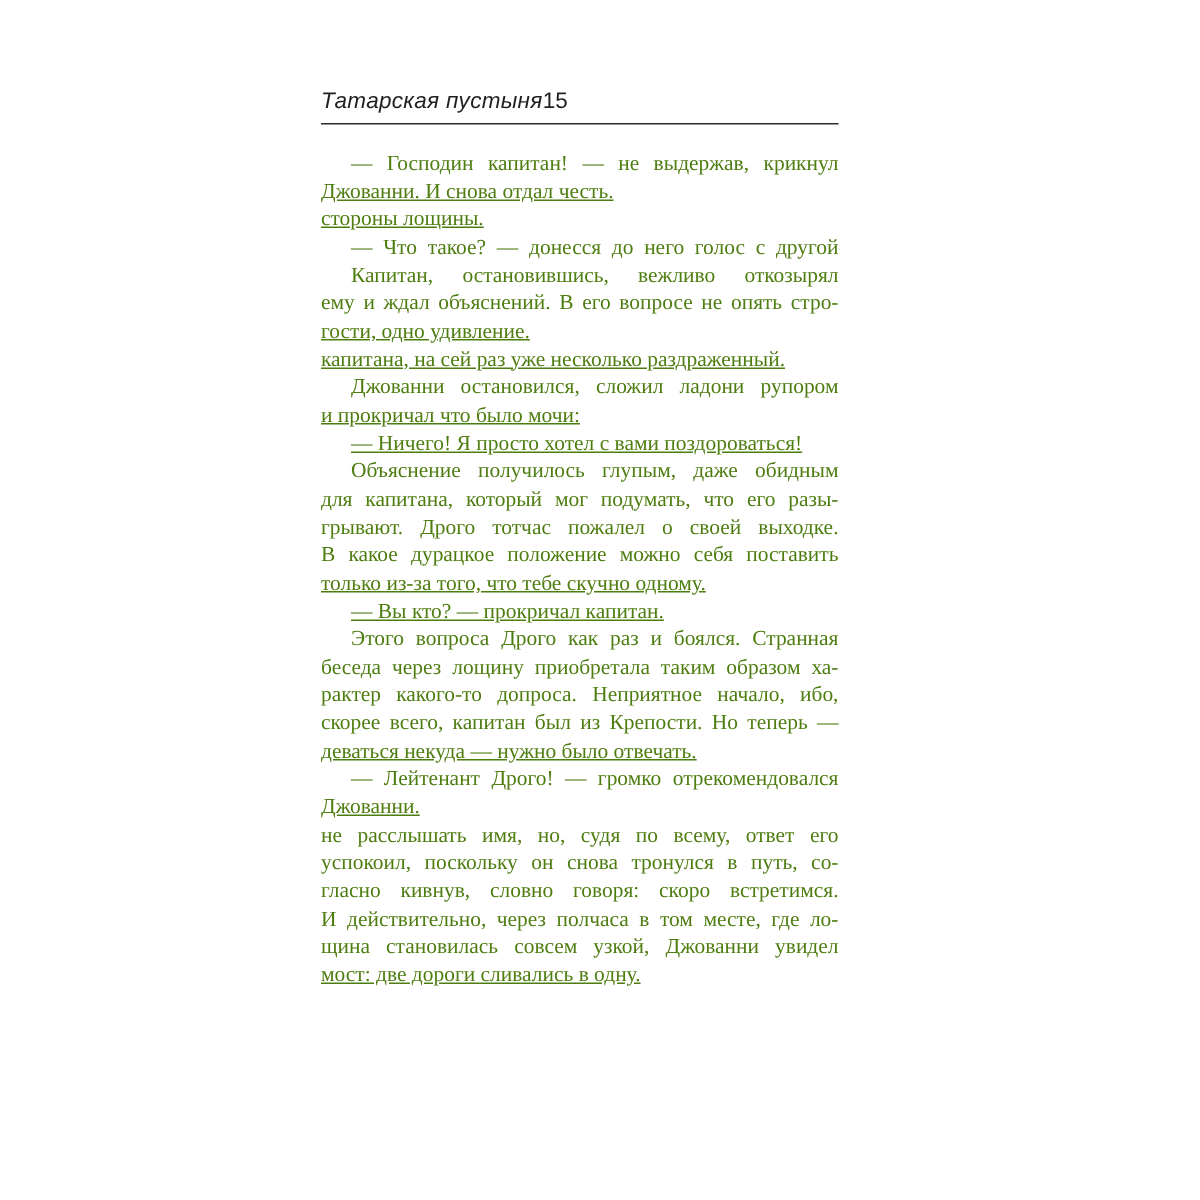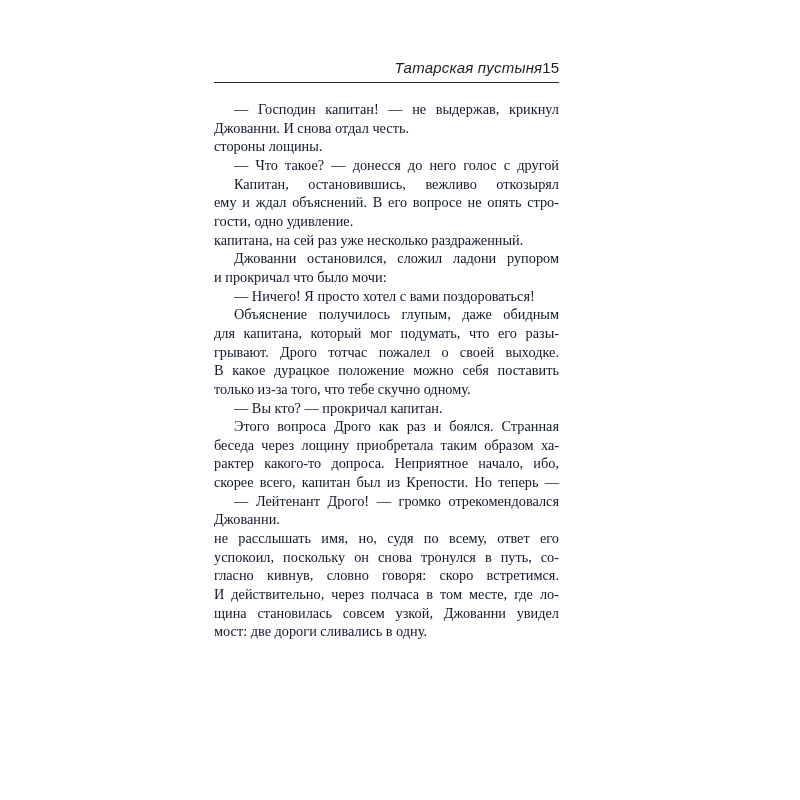--- a/index.html
+++ b/index.html
@@ -15,21 +15,21 @@
     overflow: hidden;
     font-family: "Liberation Serif", serif;
     color: #1a1a1a;
   }
   .header {
     position: absolute;
     left: 214px;
     top: 59px;
     width: 345px;
     display: flex;
-    justify-content: flex-end;
+    justify-content: flex-start;
     align-items: baseline;
     font-family: "Liberation Sans", sans-serif;
     font-size: 15px;
     color: #1f1f1f;
   }
   .header .title {
     font-style: italic;
     letter-spacing: 0.2px;
   }
   .header .pagenum {
@@ -43,34 +43,35 @@
     height: 0;
     border-top: 1.2px solid #2a2a2a;
   }
   .text-column {
     position: absolute;
     left: 214px;
     top: 100px;
     width: 345px;
     font-size: 14.3px;
     line-height: 18.65px;
-    color: #0f172a;
+    color: #4d7c0f;
   }
   .para {
     margin: 0;
     padding: 0;
   }
   .line {
     text-align: justify;
     text-align-last: justify;
     white-space: normal;
   }
   .line.last {
     text-align: left;
     text-align-last: left;
+    text-decoration: underline;
   }
   .line.first {
     text-indent: 20px;
   }
 </style>
 </head>
 <body>
 
 <div class="page">
   <div class="header">
@@ -110,20 +111,21 @@
         <div class="line last">только из-за того, что тебе скучно одному.</div>
       </div>
       <div class="para">
         <div class="line first last">— Вы кто? — прокричал капитан.</div>
       </div>
       <div class="para">
         <div class="line first">Этого вопроса Дрого как раз и боялся. Странная</div>
         <div class="line">беседа через лощину приобретала таким образом ха-</div>
         <div class="line">рактер какого-то допроса. Неприятное начало, ибо,</div>
         <div class="line">скорее всего, капитан был из Крепости. Но теперь —</div>
+        <div class="line last">деваться некуда — нужно было отвечать.</div>
       </div>
       <div class="para">
         <div class="line first">— Лейтенант Дрого! — громко отрекомендовался</div>
         <div class="line last">Джованни.</div>
       </div>
       <div class="para">
         <div class="line">не расслышать имя, но, судя по всему, ответ его</div>
         <div class="line">успокоил, поскольку он снова тронулся в путь, со-</div>
         <div class="line">гласно кивнув, словно говоря: скоро встретимся.</div>
         <div class="line">И действительно, через полчаса в том месте, где ло-</div>

